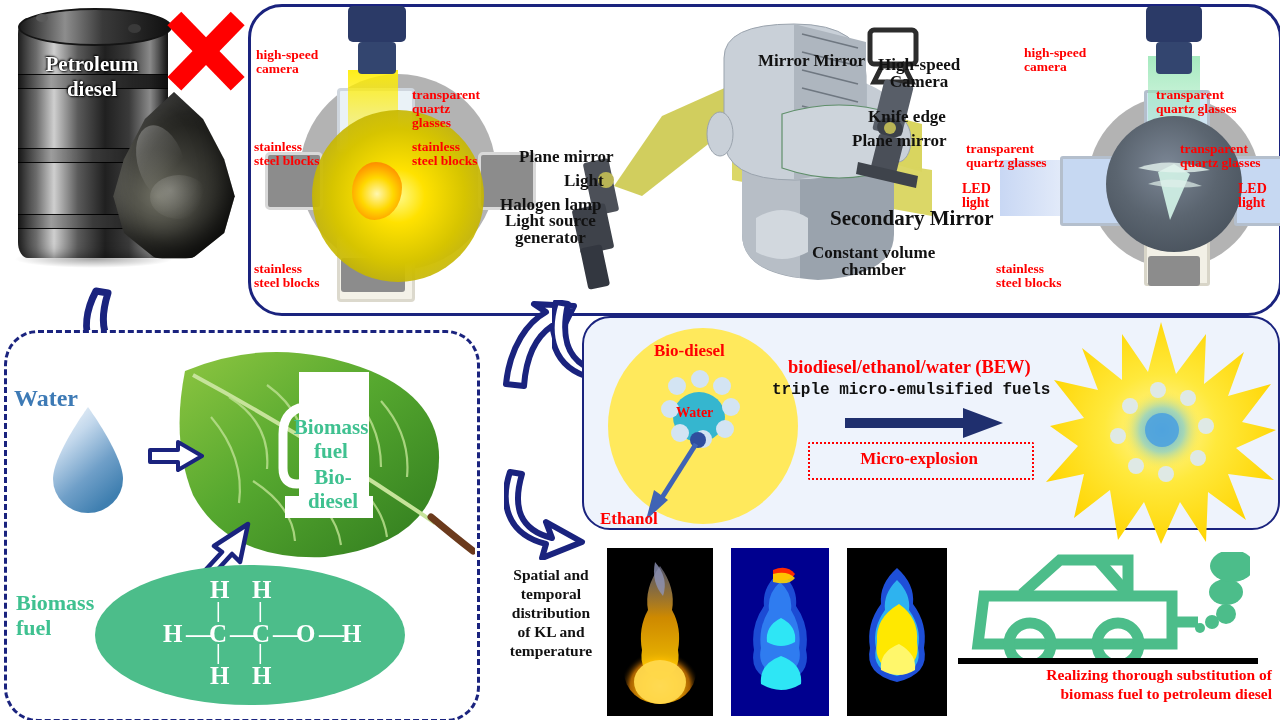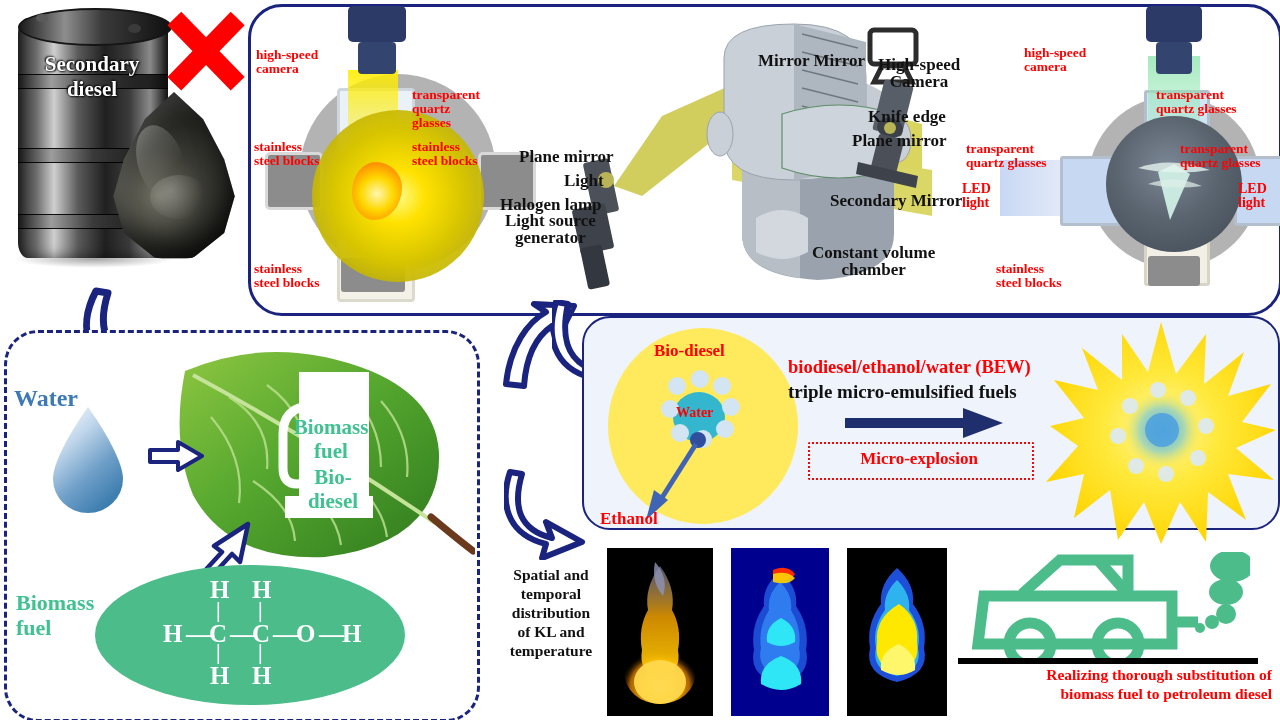--- a/index.html
+++ b/index.html
@@ -103,21 +103,21 @@
 <div class="abs rib" style="top:148px;"></div>
 <div class="abs rib" style="top:214px;"></div>
 <div class="abs" id="drum-top"></div>
 <div class="abs" style="left:36px;top:14px;width:12px;height:8px;border-radius:50%;background:#5a5a5a;"></div>
 <div class="abs" style="left:128px;top:24px;width:13px;height:9px;border-radius:50%;background:#3a3a3a;"></div>
 
 <div class="abs" id="oil-drop"></div>
 <div class="abs" id="oil-drop-gloss"></div>
 <div class="abs" style="left:150px;top:175px;width:58px;height:44px;border-radius:50%;background:radial-gradient(circle at 35% 35%,rgba(255,255,255,.22),rgba(0,0,0,.0) 70%);"></div>
 
-<div id="drum-label" class="abs">Secondary
+<div id="drum-label" class="abs">Petroleum
 diesel</div>
 
 <svg class="abs" id="x-mark" viewBox="0 0 100 100">
   <g stroke="#ff0000" stroke-width="22" stroke-linecap="butt">
     <line x1="14" y1="12" x2="86" y2="86"></line>
     <line x1="86" y1="12" x2="14" y2="86"></line>
   </g>
 </svg>
 
 <svg class="curvearrow" style="left:78px;top:285px;width:120px;height:115px;" viewBox="0 0 120 115">
@@ -202,21 +202,21 @@
 <div class="lbl blk" style="left:758px;top:52px;font-size:17px;">Mirror Mirror</div>
 <div class="lbl blk" style="left:519px;top:148px;font-size:17px;">Plane mirror</div>
 <div class="lbl blk" style="left:564px;top:172px;font-size:17px;">Light</div>
 <div class="lbl blk" style="left:500px;top:196px;font-size:17px;">Halogen lamp</div>
 <div class="lbl blk" style="left:505px;top:212px;font-size:17px;text-align:center;">Light source
 generator</div>
 <div class="lbl blk" style="left:878px;top:56px;font-size:17px;text-align:center;">High-speed
 Camera</div>
 <div class="lbl blk" style="left:868px;top:108px;font-size:17px;">Knife edge</div>
 <div class="lbl blk" style="left:852px;top:132px;font-size:17px;">Plane mirror</div>
-<div class="lbl blk" style="left:830px;top:192px;font-size:17px;">Secondary Mirror</div>
+<div class="lbl blk" style="left:830px;top:208px;font-size:21px;">Secondary Mirror</div>
 <div class="lbl blk" style="left:812px;top:244px;font-size:17px;text-align:center;">Constant volume
 chamber</div>
 
 <div class="abs chamber-disc" style="left:1088px;top:96px;width:172px;height:172px;background:#b3b3b3;"></div>
 <div class="abs led-beam" style="left:1000px;top:160px;width:78px;height:56px;"></div>
 <div class="abs led-beam" style="left:1268px;top:160px;width:12px;height:56px;transform:scaleX(-1);"></div>
 <div class="abs" style="left:1060px;top:156px;width:56px;height:64px;background:#c6d8f2;border:3px solid #b4bfcd;border-radius:3px;"></div>
 <div class="abs" style="left:1234px;top:156px;width:46px;height:64px;background:#c6d8f2;border:3px solid #b4bfcd;border-radius:3px;"></div>
 <div class="abs" style="left:1144px;top:90px;width:60px;height:52px;background:#cfe6f4;border:3px solid #b4bfcd;border-radius:3px;"></div>
 <div class="abs grn-beam" style="left:1148px;top:56px;width:52px;height:92px;"></div>
@@ -356,21 +356,21 @@
   <circle cx="62" cy="8" r="8" fill="#2f4e9e"></circle>
   <path d="M60 12 L22 72" stroke="#3f63b5" stroke-width="5"></path>
   <path d="M10 88 L18 58 L32 68 Z" fill="#3f63b5"></path>
 </svg>
 
 <div class="lbl red" style="left:654px;top:342px;font-size:17px;">Bio-diesel</div>
 <div class="lbl red" style="left:676px;top:406px;font-size:14px;">Water</div>
 <div class="lbl red" style="left:600px;top:510px;font-size:17px;text-align:right;">Ethanol</div>
 
 <div class="lbl red" style="left:788px;top:358px;font-size:18.5px;">biodiesel/ethanol/water (BEW)</div>
-<div class="lbl blk" style="left:788px;top:382px;font-size:19px;">triple micro-emulsified fuels</div>
+<div class="lbl blk" style="left:772px;top:382px;font-size:16px;font-family:Liberation Mono, monospace;">triple micro-emulsified fuels</div>
 
 <svg class="abs" style="left:845px;top:406px;width:160px;height:34px;" viewBox="0 0 160 34">
   <path d="M0 12 L118 12 L118 2 L158 17 L118 32 L118 22 L0 22 Z" fill="#1f2f6e"></path>
 </svg>
 
 <div class="abs" id="micro-box" style="left:808px;top:442px;width:222px;height:34px;"></div>
 <div class="lbl red" style="left:808px;top:450px;width:222px;text-align:center;font-size:17px;">Micro-explosion</div>
 
 <svg class="abs" id="starburst" style="left:1046px;top:322px;width:230px;height:222px;" viewBox="0 0 230 222">
   <defs>

